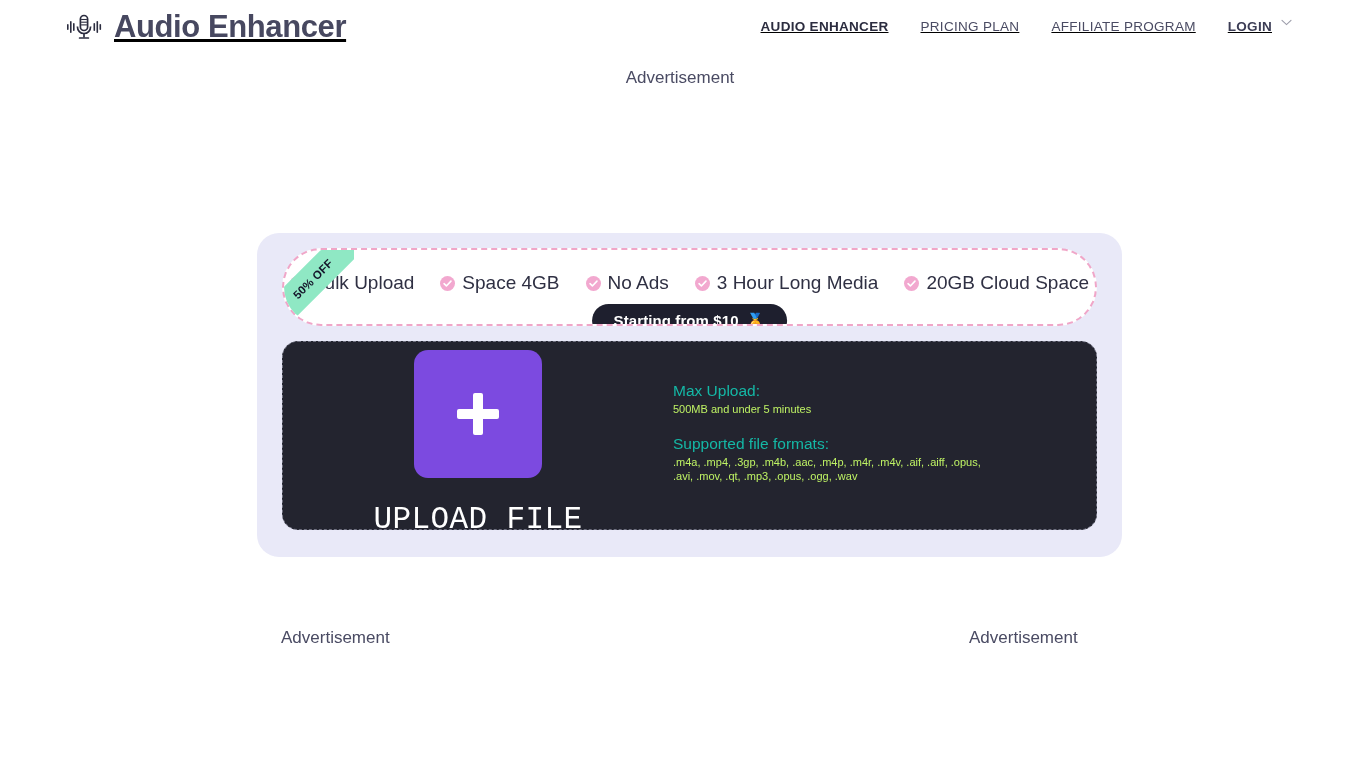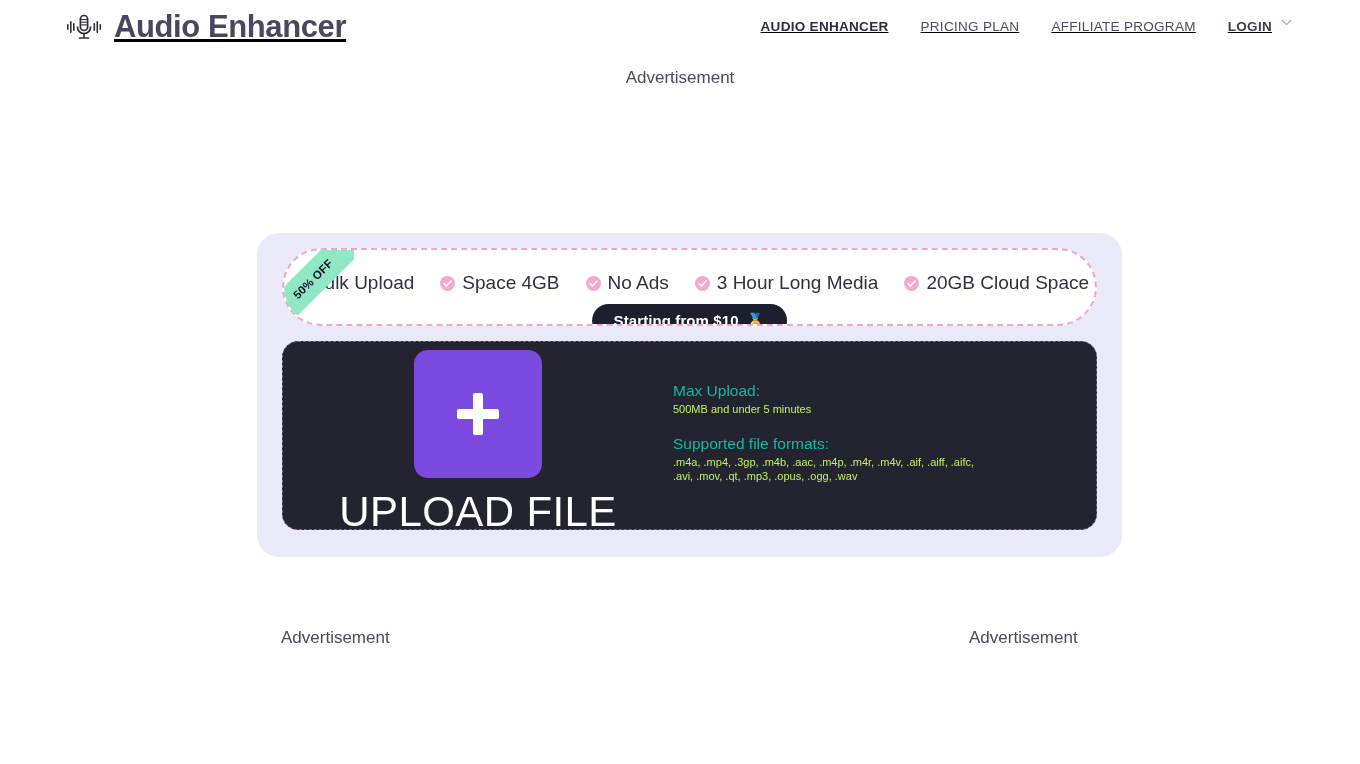--- a/index.html
+++ b/index.html
@@ -184,25 +184,26 @@
   .plus { position: relative; width: 42px; height: 42px; }
   .plus::before, .plus::after {
     content: "";
     position: absolute;
     background: #ffffff;
     border-radius: 2px;
   }
   .plus::before { left: 0; top: 16px; width: 42px; height: 10px; }
   .plus::after  { top: 0; left: 16px; height: 42px; width: 10px; }
   .upload-label {
-    margin-top: 11px;
-    font-size: 42px;
+    margin-top: 25px;
+    font-size: 31px;
     color: #ffffff;
     letter-spacing: .4px;
     line-height: 1.1;
+    font-family: Liberation Mono, monospace;
   }
   .upload-right {
     padding-top: 40px;
     color: #e6e7f0;
   }
   .info-head {
     font-size: 15.5px;
     color: #14b8a6;
     margin-bottom: 3px;
   }
@@ -339,21 +340,21 @@
       <div class="upload-label">UPLOAD FILE</div>
     </div>
 
     <div class="upload-right">
       <div class="info-block">
         <div class="info-head">Max Upload:</div>
         <div class="info-sub">500MB and under 5 minutes</div>
       </div>
       <div class="info-block">
         <div class="info-head">Supported file formats:</div>
-        <div class="info-sub">.m4a, .mp4, .3gp, .m4b, .aac, .m4p, .m4r, .m4v, .aif, .aiff, .aifc,</div>
+        <div class="info-sub">.m4a, .mp4, .3gp, .m4b, .aac, .m4p, .m4r, .m4v, .aif, .aiff, .opus,</div>
         <div class="info-sub">.avi, .mov, .qt, .mp3, .opus, .ogg, .wav</div>
       </div>
     </div>
   </div>
 </div>
 
 <div class="ad-row">
   <span class="ad-left">Advertisement</span>
   <span class="ad-right">Advertisement</span>
 </div>

